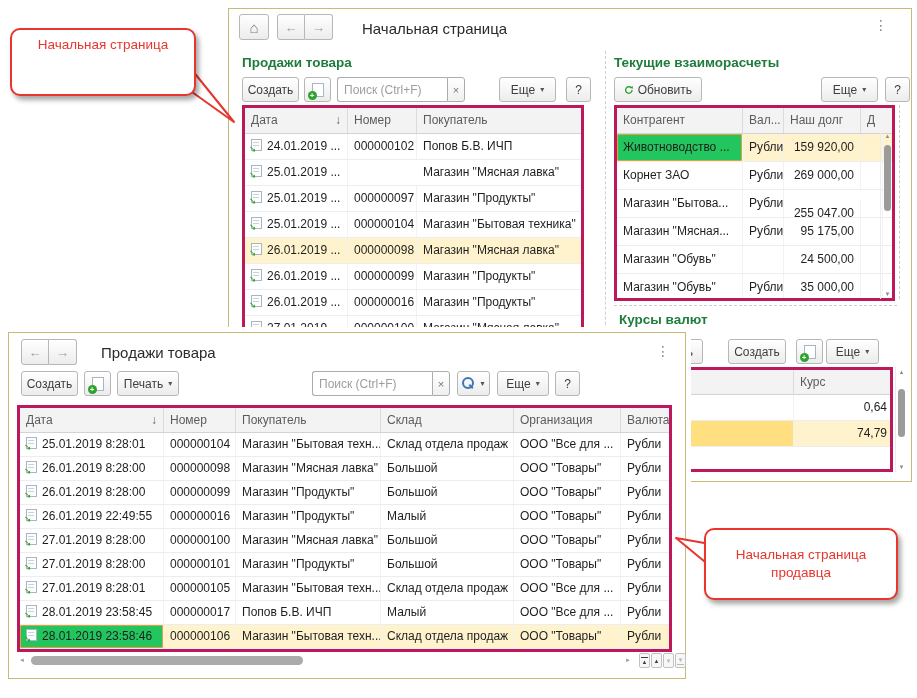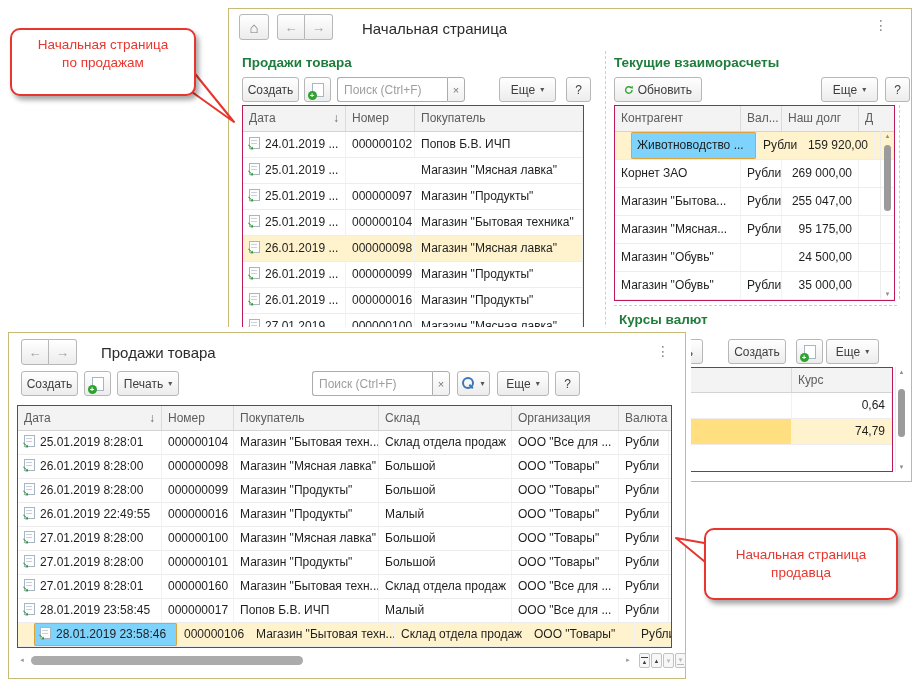--- a/index.html
+++ b/index.html
@@ -26,30 +26,30 @@
   .home-btn { position: absolute; width: 30px; height: 26px; border-radius: 3px; color: #7A7A7A; font-size: 15px; }
 
   .search { position: absolute; display: flex; height: 25px; }
   .search input { flex: 1; min-width: 0; border: 1px solid #ACACAC; border-right: none;
     border-radius: 3px 0 0 3px; padding: 0 6px; font-size: 12px; color: #333; outline: none; }
   .search input::placeholder { color: #9E9E9E; }
   .clear-btn { width: 18px; border: 1px solid #ACACAC; border-radius: 0 3px 3px 0;
     background: linear-gradient(#FFF,#F0F0F0); font-size: 11px; color: #777;
     display: flex; align-items: center; justify-content: center; }
 
-  .table { position: absolute; background: #fff; border: 1px solid #be185d; font-size: 12px; color: #1E1E1E; overflow: hidden; }
+  .table { position: absolute; background: #fff; border: 3px solid #be185d; font-size: 12px; color: #1E1E1E; overflow: hidden; }
   .t-head { display: flex; background: #F3F3F3; border-bottom: 1px solid #D3D3D3; color: #5C5C5C; }
   .t-hcell { padding: 0 6px; border-right: 1px solid #DBDBDB; display: flex; justify-content: space-between;
     white-space: nowrap; overflow: hidden; flex: none; }
   .t-hcell:last-child { border-right: none; }
   .sort { color: #666; margin-left: 4px; }
   .t-row { display: flex; border-bottom: 1px solid #EDEDED; }
   .t-row.hl { background: #FFF3CE; }
   .t-cell { padding: 0 6px; border-right: 1px solid #F2F2F2; white-space: nowrap; overflow: hidden; flex: none; }
-  .cell-sel { box-shadow: inset 0 0 0 1px #DFA33C; border-radius: 2px; background: #7dd3fc; margin-left: 16px; }
+  .cell-sel { box-shadow: inset 0 0 0 1px #DFA33C; border-radius: 2px; background: #22c55e; }
   .cell-strong { background: #FFDF80; }
 
   .doc-icon { position: relative; display: inline-block; width: 11px; height: 12px; background: #FDFDFD;
     border: 1px solid #A8B6C4; vertical-align: middle; margin: -3px 5px 0 0; }
   .doc-icon:before { content: ""; position: absolute; left: 1px; top: 2px; width: 6px; height: 1px;
     background: #C7D2DC; box-shadow: 0 3px 0 #C7D2DC; }
   .doc-icon b { position: absolute; left: -3px; bottom: -4px; font-size: 9px; color: #28A228; line-height: 1; }
 
   .copy-icon { position: relative; width: 12px; height: 14px; display: inline-block; }
   .copy-icon .sheet { position: absolute; left: 0; top: 0; right: 0; bottom: 0; background: #FFF; border: 1px solid #A8B6C4; display:block; }
@@ -216,21 +216,21 @@
       </div>
       <div class="t-row" style="height: 28px;">
         <div class="t-cell" style="width: 126px; line-height: 27px;"><span>Корнет ЗАО</span></div>
         <div class="t-cell" style="width: 41px; line-height: 27px;"><span>Рубли</span></div>
         <div class="t-cell" style="width: 77px; line-height: 27px; text-align: right;"><span>269 000,00</span></div>
         <div class="t-cell" style="width: 22px; line-height: 27px;"><span></span></div>
       </div>
       <div class="t-row" style="height: 28px;">
         <div class="t-cell" style="width: 126px; line-height: 27px;"><span>Магазин "Бытова...</span></div>
         <div class="t-cell" style="width: 41px; line-height: 27px;"><span>Рубли</span></div>
-        <div class="t-cell" style="width: 77px; line-height: 27px; text-align: right;"><span>255 047,00</span></div>
+        <div class="t-cell" style="width: 77px; line-height: 27px; text-align: right; margin-top: 10px;"><span>255 047,00</span></div>
         <div class="t-cell" style="width: 22px; line-height: 27px;"><span></span></div>
       </div>
       <div class="t-row" style="height: 28px;">
         <div class="t-cell" style="width: 126px; line-height: 27px;"><span>Магазин "Мясная...</span></div>
         <div class="t-cell" style="width: 41px; line-height: 27px;"><span>Рубли</span></div>
         <div class="t-cell" style="width: 77px; line-height: 27px; text-align: right;"><span>95 175,00</span></div>
         <div class="t-cell" style="width: 22px; line-height: 27px;"><span></span></div>
       </div>
       <div class="t-row" style="height: 28px;">
         <div class="t-cell" style="width: 126px; line-height: 27px;"><span>Магазин "Обувь"</span></div>
@@ -401,21 +401,21 @@
       <div class="t-row" style="height: 24px;">
         <div class="t-cell" style="width: 144px; line-height: 23px;"><span class="doc-icon"><b>➘</b></span><span>27.01.2019 8:28:00</span></div>
         <div class="t-cell" style="width: 72px; line-height: 23px;"><span>000000101</span></div>
         <div class="t-cell" style="width: 145px; line-height: 23px;"><span>Магазин "Продукты"</span></div>
         <div class="t-cell" style="width: 133px; line-height: 23px;"><span>Большой</span></div>
         <div class="t-cell" style="width: 107px; line-height: 23px;"><span>ООО "Товары"</span></div>
         <div class="t-cell" style="width: 50px; line-height: 23px;"><span>Рубли</span></div>
       </div>
       <div class="t-row" style="height: 24px;">
         <div class="t-cell" style="width: 144px; line-height: 23px;"><span class="doc-icon"><b>➘</b></span><span>27.01.2019 8:28:01</span></div>
-        <div class="t-cell" style="width: 72px; line-height: 23px;"><span>000000160</span></div>
+        <div class="t-cell" style="width: 72px; line-height: 23px;"><span>000000105</span></div>
         <div class="t-cell" style="width: 145px; line-height: 23px;"><span>Магазин "Бытовая техн...</span></div>
         <div class="t-cell" style="width: 133px; line-height: 23px;"><span>Склад отдела продаж</span></div>
         <div class="t-cell" style="width: 107px; line-height: 23px;"><span>ООО "Все для ...</span></div>
         <div class="t-cell" style="width: 50px; line-height: 23px;"><span>Рубли</span></div>
       </div>
       <div class="t-row" style="height: 24px;">
         <div class="t-cell" style="width: 144px; line-height: 23px;"><span class="doc-icon"><b>➘</b></span><span>28.01.2019 23:58:45</span></div>
         <div class="t-cell" style="width: 72px; line-height: 23px;"><span>000000017</span></div>
         <div class="t-cell" style="width: 145px; line-height: 23px;"><span>Попов Б.В. ИЧП</span></div>
         <div class="t-cell" style="width: 133px; line-height: 23px;"><span>Малый</span></div>
@@ -454,18 +454,17 @@
       </button>
   </div>
 </div>
 
 <svg id="tails" width="917" height="698">
   <polygon points="192,70 192,92 234,122" fill="#ffffff" stroke="#E8352E" stroke-width="2" stroke-linejoin="round"></polygon>
   <polygon points="710,544 710,566 676,538" fill="#ffffff" stroke="#E8352E" stroke-width="2" stroke-linejoin="round"></polygon>
 </svg>
 <div class="callout" id="callout-manager">
   <div>Начальная страница</div>
-  <div>по продажам</div>
 </div>
 <div class="callout" id="callout-seller">
   <div>Начальная страница</div>
   <div>продавца</div>
 </div>
 
 </body></html>

